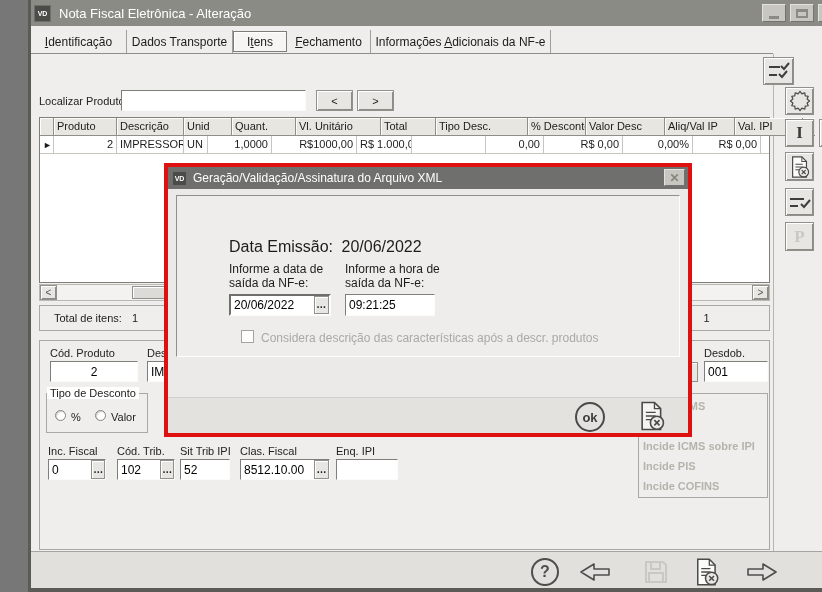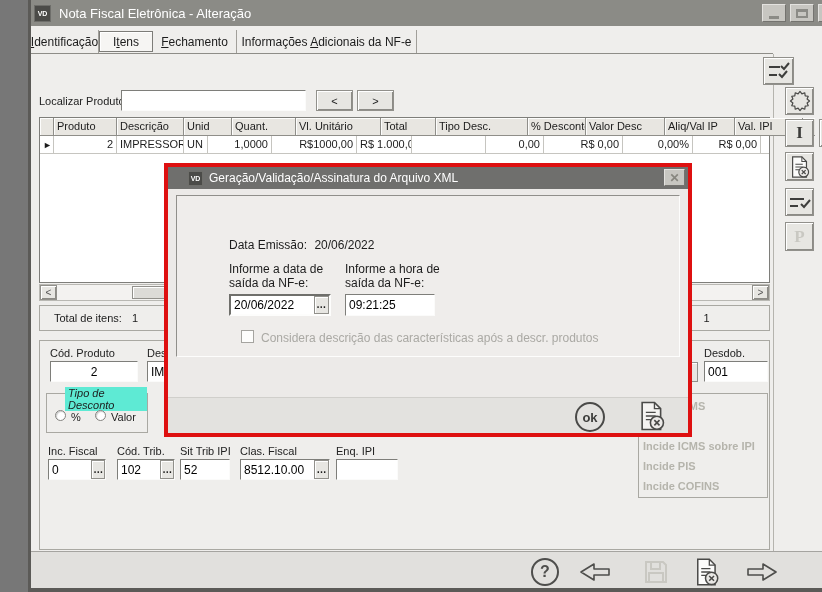--- a/index.html
+++ b/index.html
@@ -39,31 +39,31 @@
 
   
   .grid { position:absolute; left:8px; top:117px; width:731px; height:166px; background:#fff; border:1px solid #7e7e7a; }
   .grow { display:flex; height:18px; }
   .gcell { overflow:hidden; white-space:nowrap; padding:2px 3px 0 3px; border-right:1px solid #c6c5c0; flex:none; }
   .ghead .gcell { background:#e8e6e1; border-right:1px solid #8f8e89; border-bottom:1px solid #8f8e89;
                   box-shadow:inset 1px 1px 0 #fdfdfc; }
   .num { text-align:right; }
 
   .groupbox { border:1px solid #a9a8a2; position:absolute; }
-  .legend { position:absolute; top:-7px; left:18px; background:#5eead4; padding:0 3px;font-style:italic; }
+  .legend { position:absolute; top:-7px; left:0; background:#ffffff; padding:0 3px; }
 
   .label { font-size:11px; color:#222; }
   .incide-label { font-weight:bold; color:#b5b4ac; font-size:11px; }
 
   .radio { width:11px; height:11px; border-radius:50%; background:#fff; border:1px solid #84837f;
            box-shadow:inset 1px 1px 1px rgba(0,0,0,.2); display:inline-block; }
 
   
   .modal { position:absolute; left:133px; top:163px; width:528px; height:274px; border:4px solid #de1010; background:#eceae8; z-index:10; }
-  .modal-titlebar { height:22px; background:#6f6f6d; display:flex; align-items:center; padding-left:20px; position:relative; }
+  .modal-titlebar { height:22px; background:#6f6f6d; display:flex; align-items:center; padding-left:4px; position:relative; }
   .modal-title { color:#fff; font-size:12px; margin-left:6px; }
   .modal-close { position:absolute; right:3px; top:2px; width:21px; height:17px; }
   .panel-sunken { position:absolute; left:8px; top:28px; width:504px; height:162px; background:#efedeb;
                   border:1px solid #908f8b; border-right-color:#fdfdfc; border-bottom-color:#fdfdfc; }
   .modal-footer { position:absolute; left:0; top:230px; width:520px; height:36px; background:#e3e2df; border-top:1px solid #d0cfcb; }
   .okbtn { position:absolute; width:30px; height:30px; border:2px solid #4a4a48; border-radius:50%;
            display:flex; align-items:center; justify-content:center; font-size:13px; font-weight:bold; color:#3d3d3b; background:transparent; }
   .checkbox { width:13px; height:13px; background:#fdfdfc; border:1px solid #a5a4a0; display:inline-block; }
 
   .circle-help { width:28px; height:28px; border:2px solid #4e4e4c; border-radius:50%; color:#4e4e4c;
@@ -97,22 +97,25 @@
       <div class="winbtn">
           <div class="glyph-max"></div>
         </div>
       <div class="winbtn">
           <span>✕</span>
         </div>
     </div>
   </div>
 
   <div class="tabs">
-    <div class="tab" style="width:68px">
+    <div class="tab" style="width:96px">
       <span><span></span><u>I</u><span>dentificação</span></span>
+    </div>
+    <div class="tab" style="width:106px">
+      <span><span>Dados Transporte</span><u></u><span></span></span>
     </div>
     <div class="tab active" style="width:54px">
       <span><span>I</span><u>t</u><span>ens</span></span>
     </div>
     <div class="tab" style="width:84px">
       <span><span></span><u>F</u><span>echamento</span></span>
     </div>
     <div class="tab" style="width:180px">
       <span><span>Informações </span><u>A</u><span>dicionais da NF-e</span></span>
     </div>
@@ -316,21 +319,21 @@
   <div class="modal">
     <div class="modal-titlebar">
       <div class="logo" style="width:15px; height:15px">VD</div>
       <span class="modal-title">Geração/Validação/Assinatura do Arquivo XML</span>
       <div class="winbtn modal-close">
         <span>✕</span>
       </div>
     </div>
 
     <div class="panel-sunken">
-      <span class="abs" style="left:52px; top:42px; font-size:12px">
+      <span class="abs" style="left:52px; top:42px; font-size:16px">
         <span>Data Emissão:</span>
         <span style="margin-left:4px">20/06/2022</span>
       </span>
 
       <span class="abs" style="left:52px; top:66px; font-size:12px">Informe a data de</span>
       <span class="abs" style="left:52px; top:80px; font-size:12px">saída da NF-e:</span>
       <span class="abs" style="left:168px; top:66px; font-size:12px">Informe a hora de</span>
       <span class="abs" style="left:168px; top:80px; font-size:12px">saída da NF-e:</span>
 
       <div class="abs sunken field" style="left:52px; top:98px; width:102px; height:22px; border-width:2px; border-color:#6f6f6b #fdfdfc #fdfdfc #6f6f6b">

